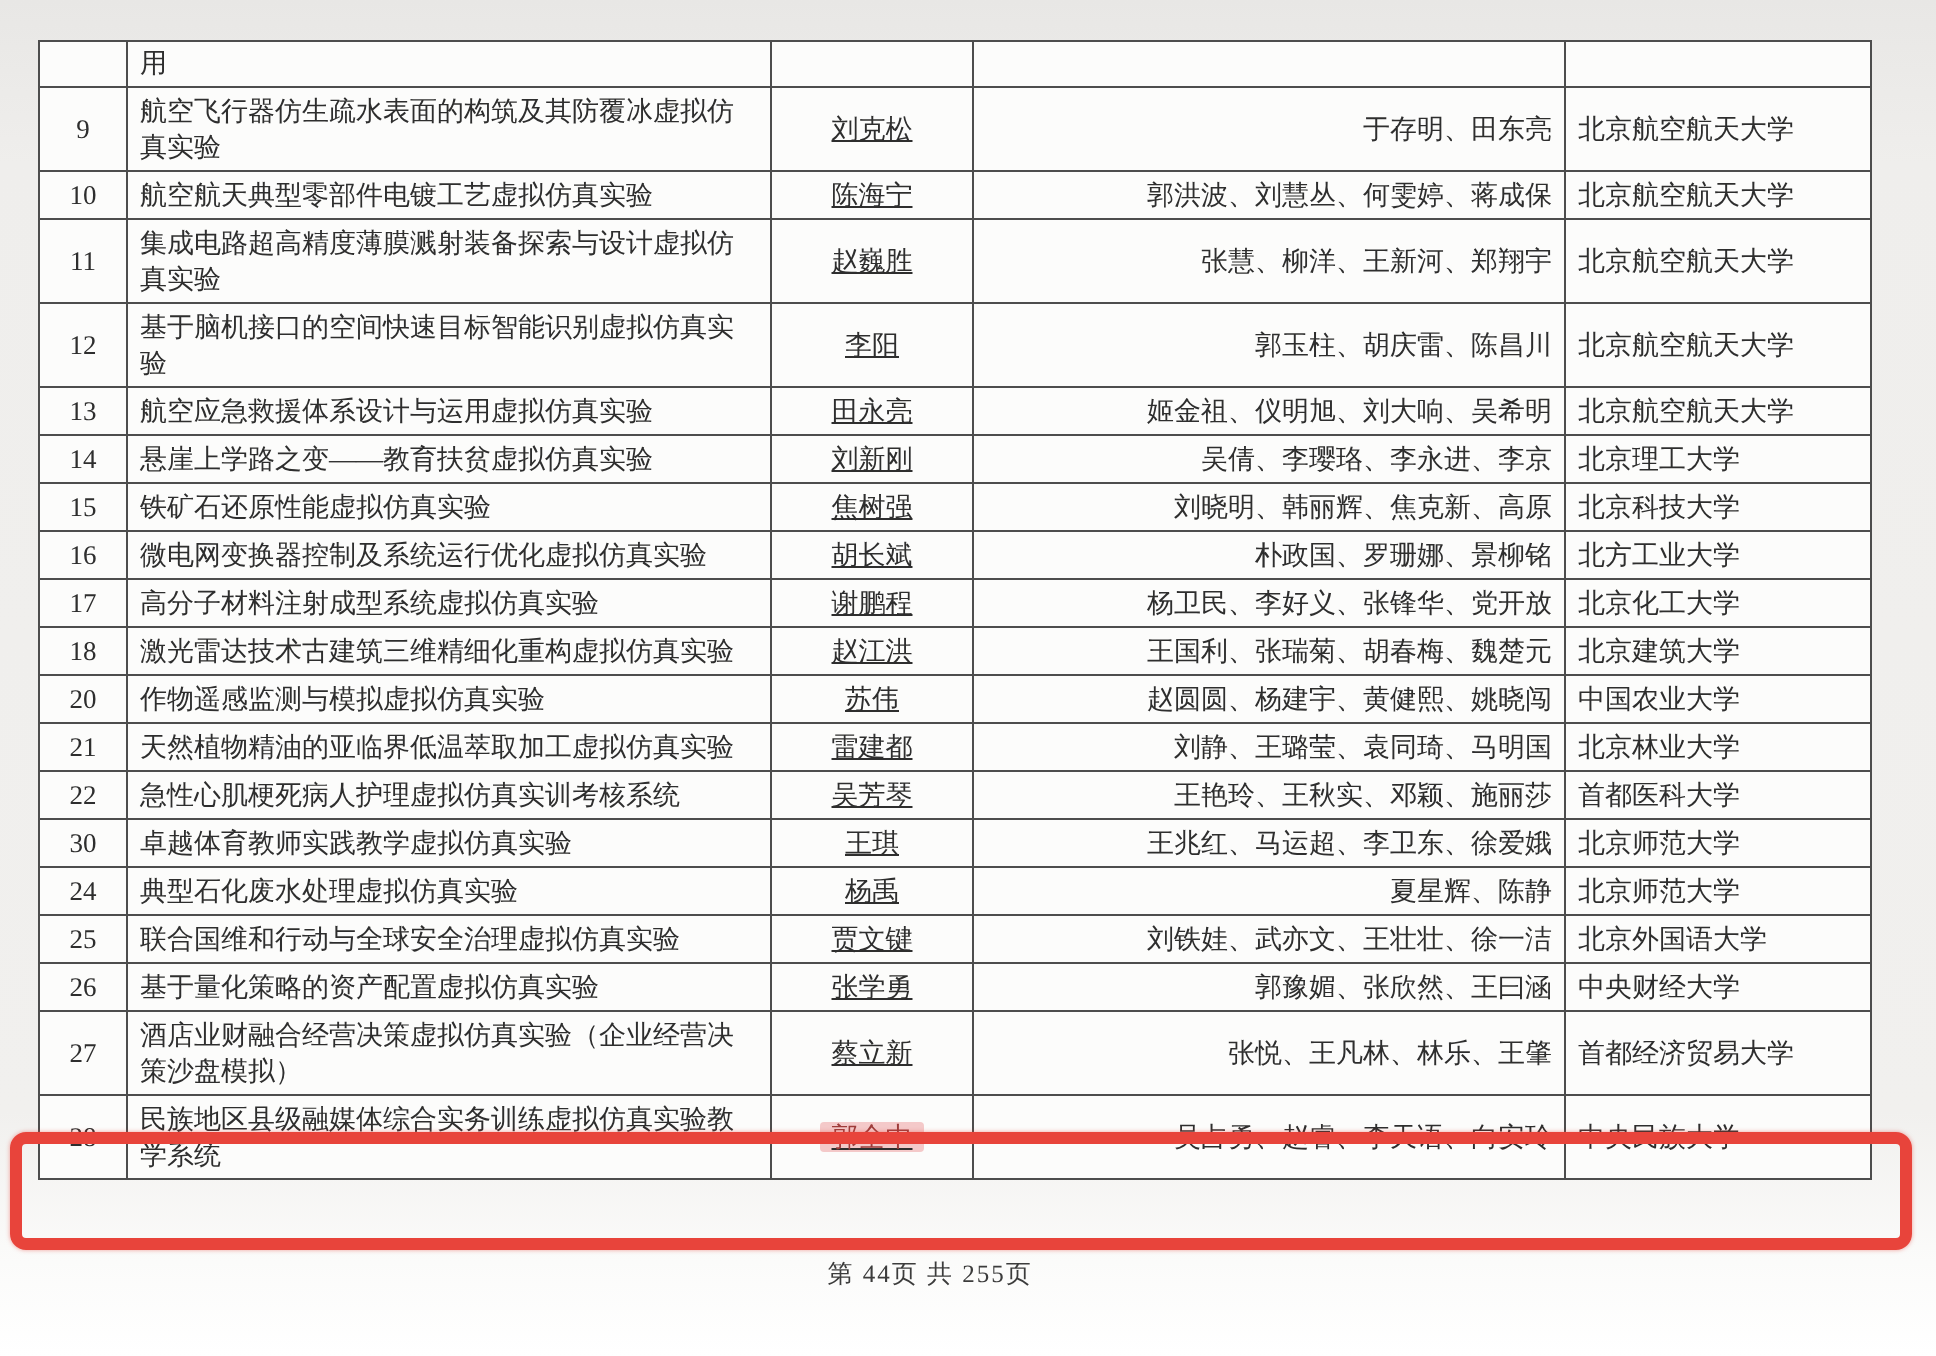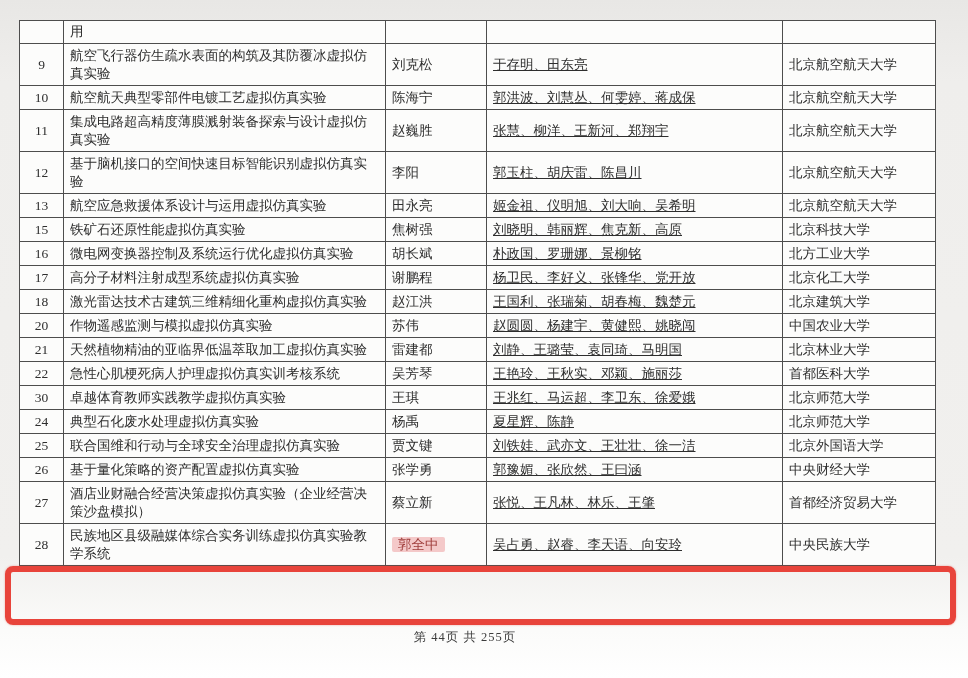--- a/index.html
+++ b/index.html
@@ -21,22 +21,22 @@
     border:1px solid #4d4d4d;
     font-size:13.5px; line-height:18px; color:#2e2e2e;
     padding:2px 6px; overflow:hidden;
     vertical-align:middle;
   }
   table.doc tr { height:24px; }
   table.doc tr.tall { height:42px; }
   table.doc tr.partial { height:23px; }
   td.c-num { text-align:center; font-family:"Liberation Serif",serif; }
   td.c-title { text-align:left; padding-left:9px; }
-  td.c-leader { text-align:left; }
-  td.c-members { text-align:left; padding-left:10px;text-decoration:underline; }
+  td.c-leader { text-align:center;text-decoration:underline; }
+  td.c-members { text-align:right; padding-left:10px; }
   td.c-univ { text-align:left; padding-left:11px; }
   .leader-hl {
     background:#f4c9c9; color:#9e3c3a;
     padding:0 6px; border-radius:2px;
   }
   .red-box {
     position:absolute; left:5px; top:566px;
     width:951px; height:59px;
     border:6px solid #e8443b; border-radius:8px;
     box-shadow:0 0 2px rgba(232,68,59,.5);
@@ -99,20 +99,27 @@
           <td class="c-univ">北京航空航天大学</td>
         </tr>
         <tr>
           <td class="c-num">13</td>
           <td class="c-title">航空应急救援体系设计与运用虚拟仿真实验</td>
           <td class="c-leader">田永亮</td>
           <td class="c-members">姬金祖、仪明旭、刘大响、吴希明</td>
           <td class="c-univ">北京航空航天大学</td>
         </tr>
         <tr>
+          <td class="c-num">14</td>
+          <td class="c-title">悬崖上学路之变——教育扶贫虚拟仿真实验</td>
+          <td class="c-leader">刘新刚</td>
+          <td class="c-members">吴倩、李璎珞、李永进、李京</td>
+          <td class="c-univ">北京理工大学</td>
+        </tr>
+        <tr>
           <td class="c-num">15</td>
           <td class="c-title">铁矿石还原性能虚拟仿真实验</td>
           <td class="c-leader">焦树强</td>
           <td class="c-members">刘晓明、韩丽辉、焦克新、高原</td>
           <td class="c-univ">北京科技大学</td>
         </tr>
         <tr>
           <td class="c-num">16</td>
           <td class="c-title">微电网变换器控制及系统运行优化虚拟仿真实验</td>
           <td class="c-leader">胡长斌</td>

